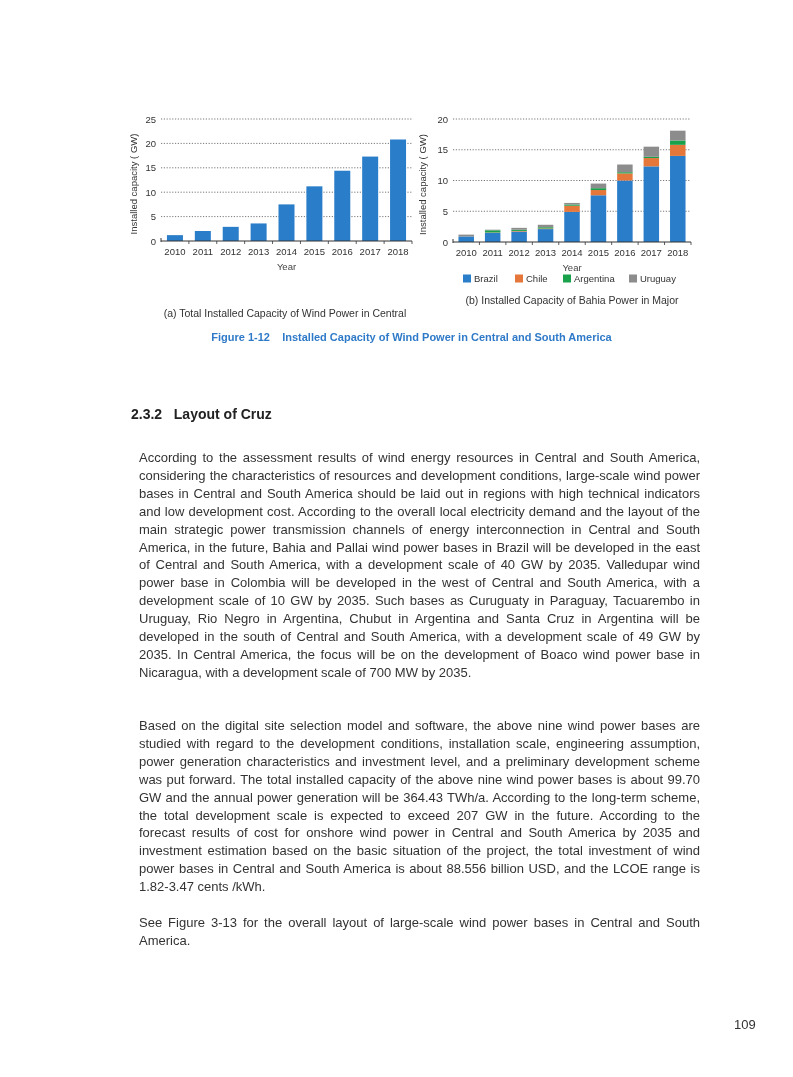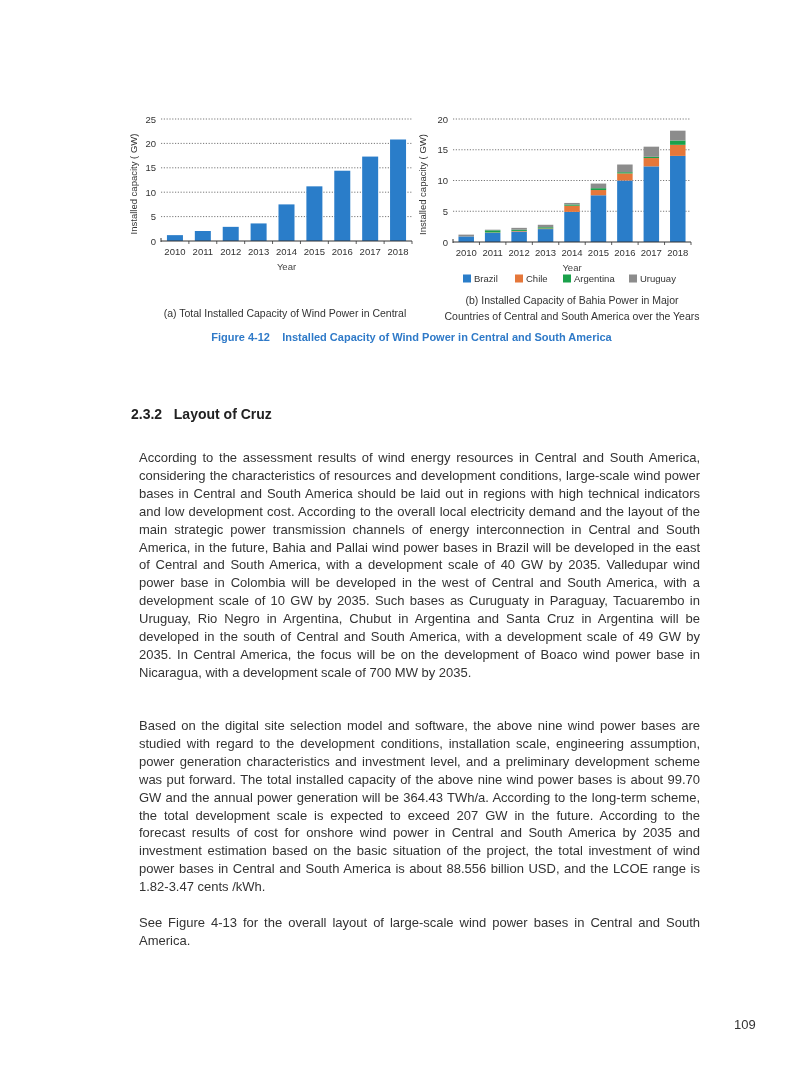--- a/index.html
+++ b/index.html
@@ -140,22 +140,21 @@
       <rect x="629" y="274.5" width="8" height="8" fill="#8c8c8c"></rect>
       <text x="640" y="282" font-size="9.5" fill="#333">Uruguay</text>
     </g>
 </svg>
 
 <div class="subcap" id="cap-a">
   <div>(a) Total Installed Capacity of Wind Power in Central</div>
 </div>
 <div class="subcap" id="cap-b">
   <div>(b) Installed Capacity of Bahia Power in Major</div>
-  <div>Countries of Central and South America over the Years</div>
 </div>
-<div id="fig-title" style="white-space:pre">Figure 4-12    Installed Capacity of Wind Power in Central and South America</div>
+<div id="fig-title" style="white-space:pre">Figure 1-12    Installed Capacity of Wind Power in Central and South America</div>
 
 <div id="sec-heading" style="white-space:pre">2.3.2   Layout of Cruz</div>
 <p class="para" id="p1">According to the assessment results of wind energy resources in Central and South America, considering the characteristics of resources and development conditions, large-scale wind power bases in Central and South America should be laid out in regions with high technical indicators and low development cost. According to the overall local electricity demand and the layout of the main strategic power transmission channels of energy interconnection in Central and South America, in the future, Bahia and Pallai wind power bases in Brazil will be developed in the east of Central and South America, with a development scale of 40 GW by 2035. Valledupar wind power base in Colombia will be developed in the west of Central and South America, with a development scale of 10 GW by 2035. Such bases as Curuguaty in Paraguay, Tacuarembo in Uruguay, Rio Negro in Argentina, Chubut in Argentina and Santa Cruz in Argentina will be developed in the south of Central and South America, with a development scale of 49 GW by 2035. In Central America, the focus will be on the development of Boaco wind power base in Nicaragua, with a development scale of 700 MW by 2035.</p>
 <p class="para" id="p2">Based on the digital site selection model and software, the above nine wind power bases are studied with regard to the development conditions, installation scale, engineering assumption, power generation characteristics and investment level, and a preliminary development scheme was put forward. The total installed capacity of the above nine wind power bases is about 99.70 GW and the annual power generation will be 364.43 TWh/a. According to the long-term scheme, the total development scale is expected to exceed 207 GW in the future. According to the forecast results of cost for onshore wind power in Central and South America by 2035 and investment estimation based on the basic situation of the project, the total investment of wind power bases in Central and South America is about 88.556 billion USD, and the LCOE range is 1.82-3.47 cents /kWh.</p>
-<p class="para" id="p3">See Figure 4-13 for the overall layout of large-scale wind power bases in Central and South America.</p>
+<p class="para" id="p3">See Figure 3-13 for the overall layout of large-scale wind power bases in Central and South America.</p>
 
 <div id="page-num">109</div>
 
 </body></html>

